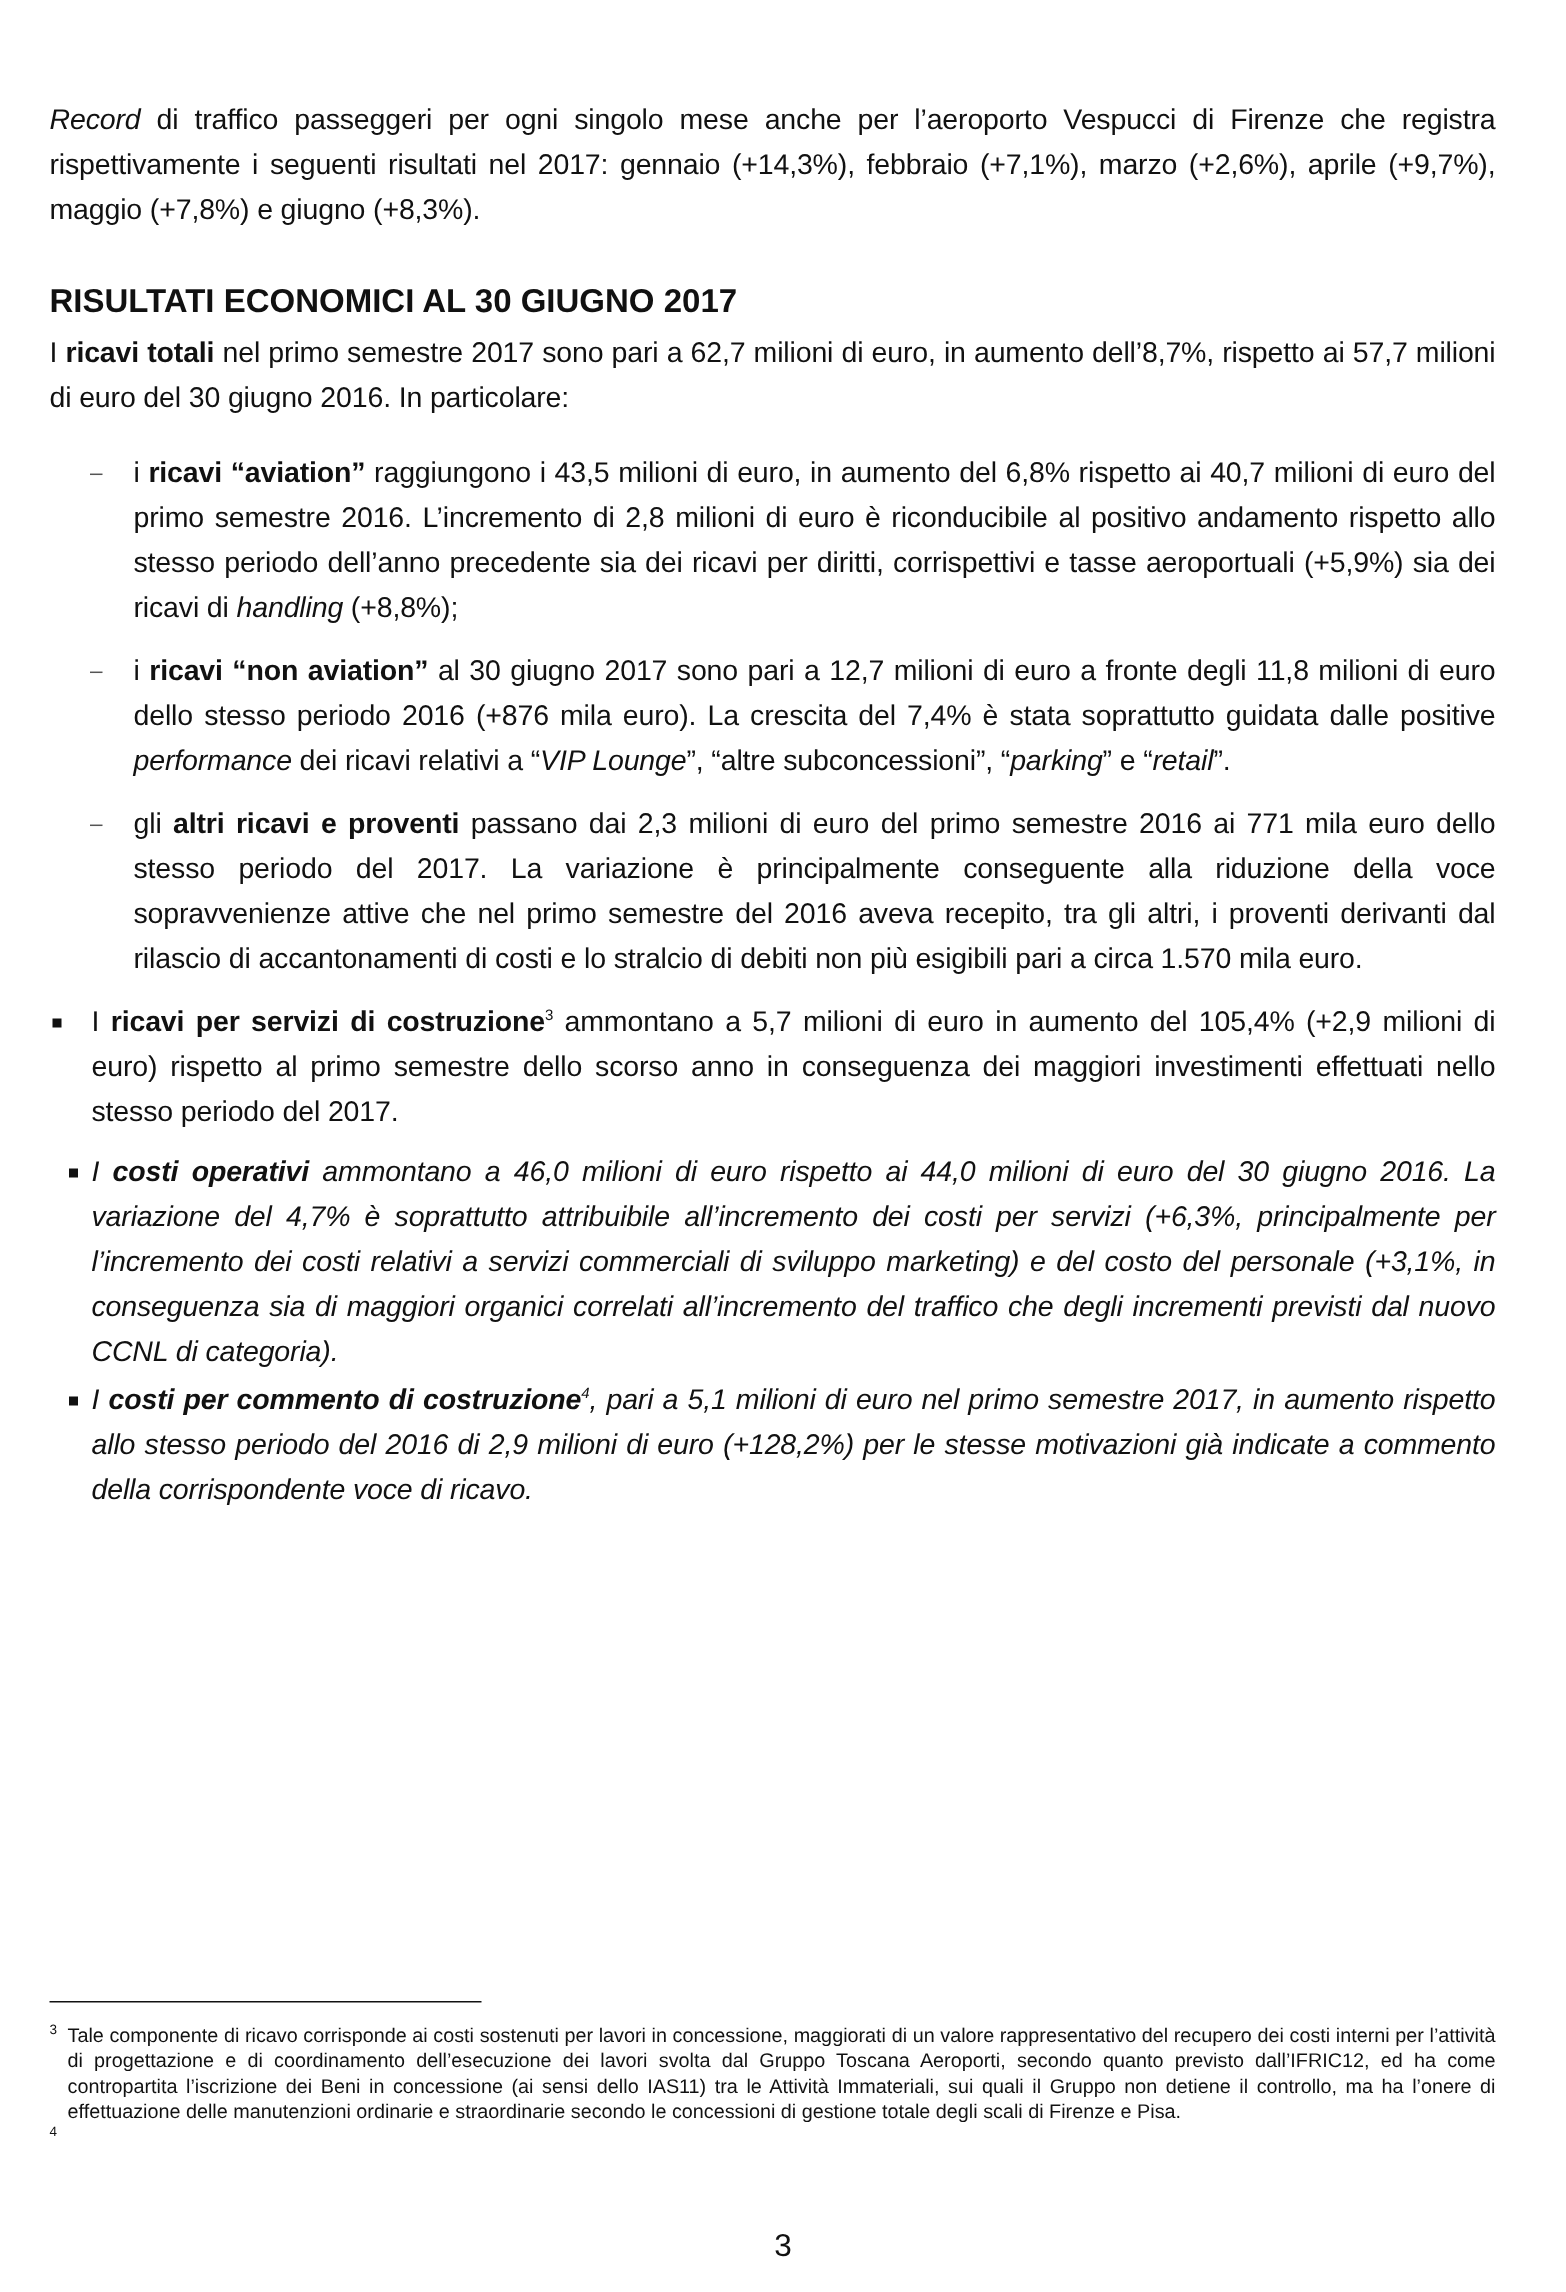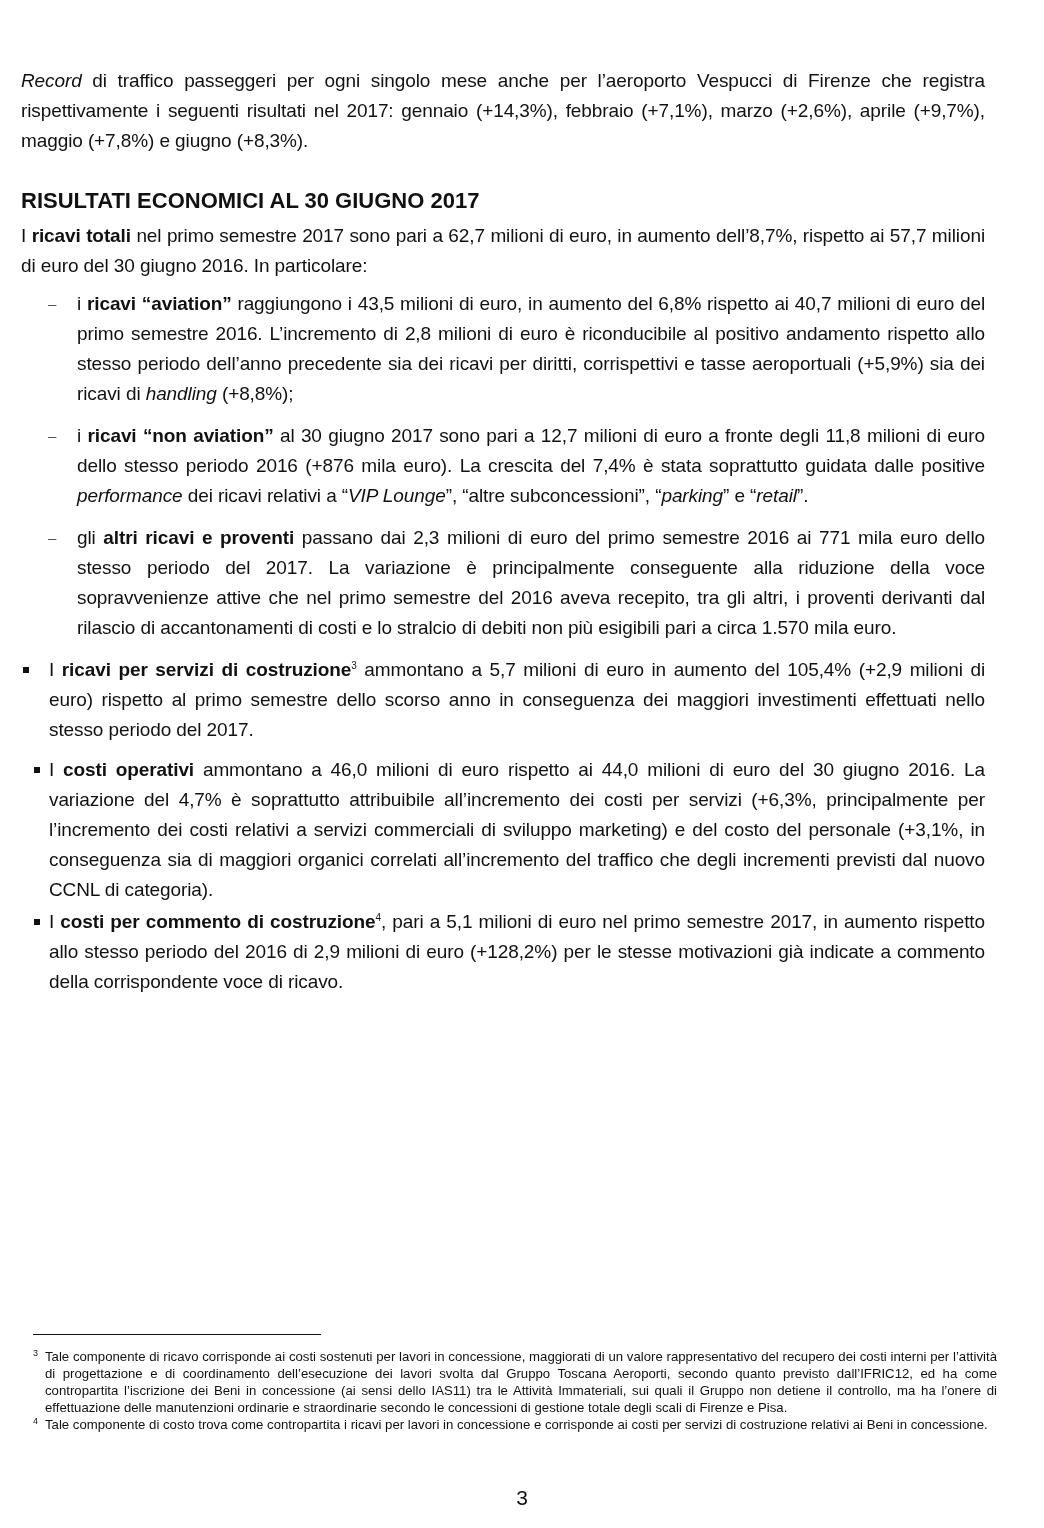--- a/index.html
+++ b/index.html
@@ -10,21 +10,21 @@
     body {
       width: 1044px;
       height: 1528px;
       position: relative;
       overflow: hidden;
       color: #111111;
       font-family: "Liberation Sans", "DejaVu Sans", sans-serif;
     }
     .page {
       position: absolute;
-      left: 21px;
+      left: 33px;
       top: 66px;
       width: 964px;
     }
     .p {
       font-size: 19px;
       line-height: 30px;
       text-align: justify;
       margin: 0;
       letter-spacing: -0.1px;
     }
@@ -55,20 +55,21 @@
       content: "\2013";
       position: absolute;
       left: 27px;
       top: 0;
       color: #555;
       font-size: 15px;
     }
     .bullet-sq2 {
       position: relative;
       padding-left: 28px;
+      font-style: italic;
     }
     .bullet-sq2::before {
       content: "";
       position: absolute;
       left: 13px;
       top: 12px;
       width: 6px;
       height: 6px;
       background: #111;
     }
@@ -114,21 +115,21 @@
   </style>
 </head>
 <body>
 
 <div class="page">
 
   <p class="p" style="margin-bottom:30px;"><i>Record</i><span> di traffico passeggeri per ogni singolo mese anche per l’aeroporto Vespucci di Firenze che registra rispettivamente i seguenti risultati nel 2017: gennaio (+14,3%), febbraio (+7,1%), marzo (+2,6%), aprile (+9,7%), maggio (+7,8%) e giugno (+8,3%).</span></p>
 
   <p class="heading" style="margin-bottom:5px;">RISULTATI ECONOMICI AL 30 GIUGNO 2017</p>
 
-  <p class="p" style="margin-bottom:8px;"><span>I </span><b>ricavi totali</b><span> nel primo semestre 2017 sono pari a 62,7 milioni di euro, in aumento dell’8,7%, rispetto ai 57,7 milioni di euro del 30 giugno 2016. In particolare:</span></p>
+  <p class="p" style="margin-bottom:20px;"><span>I </span><b>ricavi totali</b><span> nel primo semestre 2017 sono pari a 62,7 milioni di euro, in aumento dell’8,7%, rispetto ai 57,7 milioni di euro del 30 giugno 2016. In particolare:</span></p>
 
 
   <p class="p dash-item" style="margin-bottom:12px;"><span>i </span><b>ricavi “aviation”</b><span> raggiungono i 43,5 milioni di euro, in aumento del 6,8% rispetto ai 40,7 milioni di euro del primo semestre 2016. L’incremento di 2,8 milioni di euro è riconducibile al positivo andamento rispetto allo stesso periodo dell’anno precedente sia dei ricavi per diritti, corrispettivi e tasse aeroportuali (+5,9%) sia dei ricavi di </span><i>handling</i><span> (+8,8%);</span></p>
 
   <p class="p dash-item" style="margin-bottom:12px;"><span>i </span><b>ricavi “non aviation”</b><span> al 30 giugno 2017 sono pari a 12,7 milioni di euro a fronte degli 11,8 milioni di euro dello stesso periodo 2016 (+876 mila euro). La crescita del 7,4% è stata soprattutto guidata dalle positive </span><i>performance</i><span> dei ricavi relativi a “</span><i>VIP Lounge</i><span>”, “altre subconcessioni”, “</span><i>parking</i><span>” e “</span><i>retail</i><span>”.</span></p>
 
   <p class="p dash-item" style="margin-bottom:12px;"><span>gli </span><b>altri ricavi e proventi</b><span> passano dai 2,3 milioni di euro del primo semestre 2016 ai 771 mila euro dello stesso periodo del 2017. La variazione è principalmente conseguente alla riduzione della voce sopravvenienze attive che nel primo semestre del 2016 aveva recepito, tra gli altri, i proventi derivanti dal rilascio di accantonamenti di costi e lo stralcio di debiti non più esigibili pari a circa 1.570 mila euro.</span></p>
 
   <p class="p bullet-sq" style="margin-bottom:10px;"><span>I </span><b>ricavi per servizi di costruzione</b><sup>3</sup><span> ammontano a 5,7 milioni di euro in aumento del 105,4% (+2,9 milioni di euro) rispetto al primo semestre dello scorso anno in conseguenza dei maggiori investimenti effettuati nello stesso periodo del 2017.</span></p>
 
@@ -136,16 +137,16 @@
   <p class="p bullet-sq2" style="margin-bottom:2px;"><span>I </span><b>costi operativi</b><span> ammontano a 46,0 milioni di euro rispetto ai 44,0 milioni di euro del 30 giugno 2016. La variazione del 4,7% è soprattutto attribuibile all’incremento dei costi per servizi (+6,3%, principalmente per l’incremento dei costi relativi a servizi commerciali di sviluppo marketing) e del costo del personale (+3,1%, in conseguenza sia di maggiori organici correlati all’incremento del traffico che degli incrementi previsti dal nuovo CCNL di categoria).</span></p>
 
   <p class="p bullet-sq2"><span>I </span><b>costi per commento di costruzione</b><sup>4</sup><span>, pari a 5,1 milioni di euro nel primo semestre 2017, in aumento rispetto allo stesso periodo del 2016 di 2,9 milioni di euro (+128,2%) per le stesse motivazioni già indicate a commento della corrispondente voce di ricavo.</span></p>
 
 </div>
 
 <div class="footrule"></div>
 
 <div class="footnotes">
   <p class="fn"><span class="fnmark">3</span><span>Tale componente di ricavo corrisponde ai costi sostenuti per lavori in concessione, maggiorati di un valore rappresentativo del recupero dei costi interni per l’attività di progettazione e di coordinamento dell’esecuzione dei lavori svolta dal Gruppo Toscana Aeroporti, secondo quanto previsto dall’IFRIC12, ed ha come contropartita l’iscrizione dei Beni in concessione (ai sensi dello IAS11) tra le Attività Immateriali, sui quali il Gruppo non detiene il controllo, ma ha l’onere di effettuazione delle manutenzioni ordinarie e straordinarie secondo le concessioni di gestione totale degli scali di Firenze e Pisa.</span></p>
-  <p class="fn"><span class="fnmark">4</span><span>Tale componente di costo trova come contropartita i ricavi per lavori in concessione e corrisponde ai costi per servizi di costruzione relativi ai Beni in concessione.</span></p>
+  <p class="fn"><span class="fnmark">4</span></p>
 </div>
 
 <div class="pagenum">3</div>
 
 </body></html>

